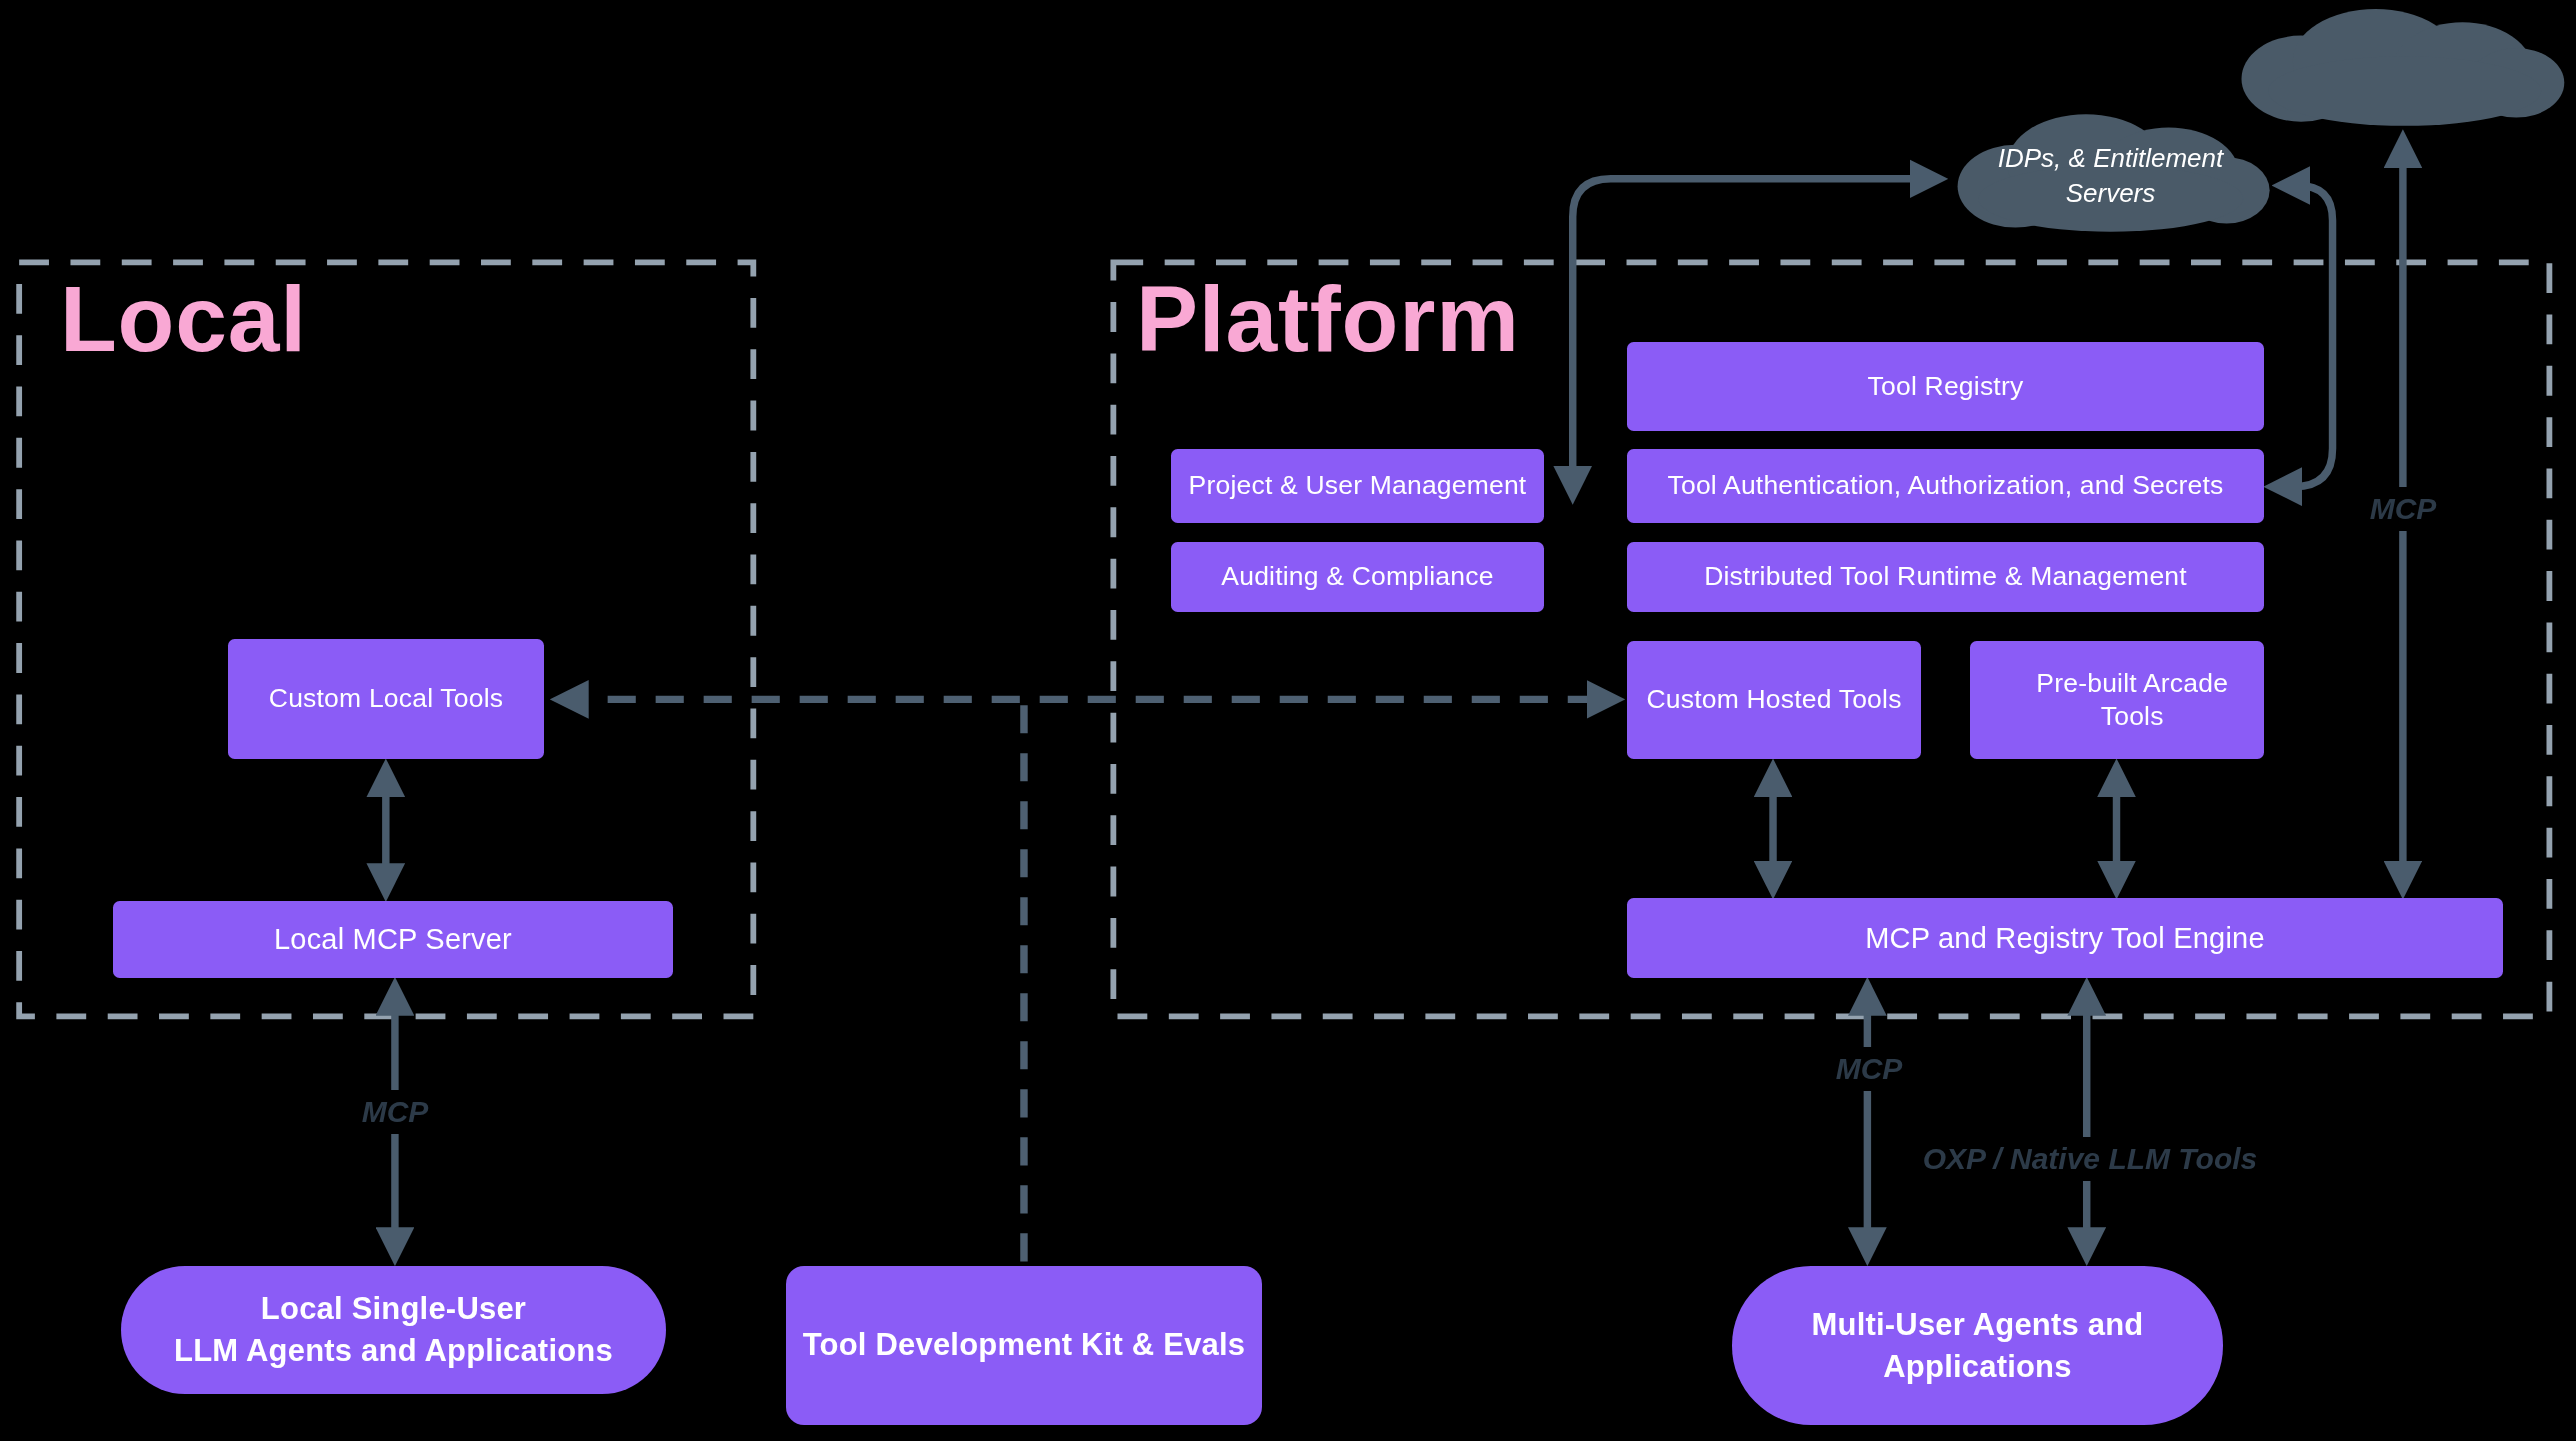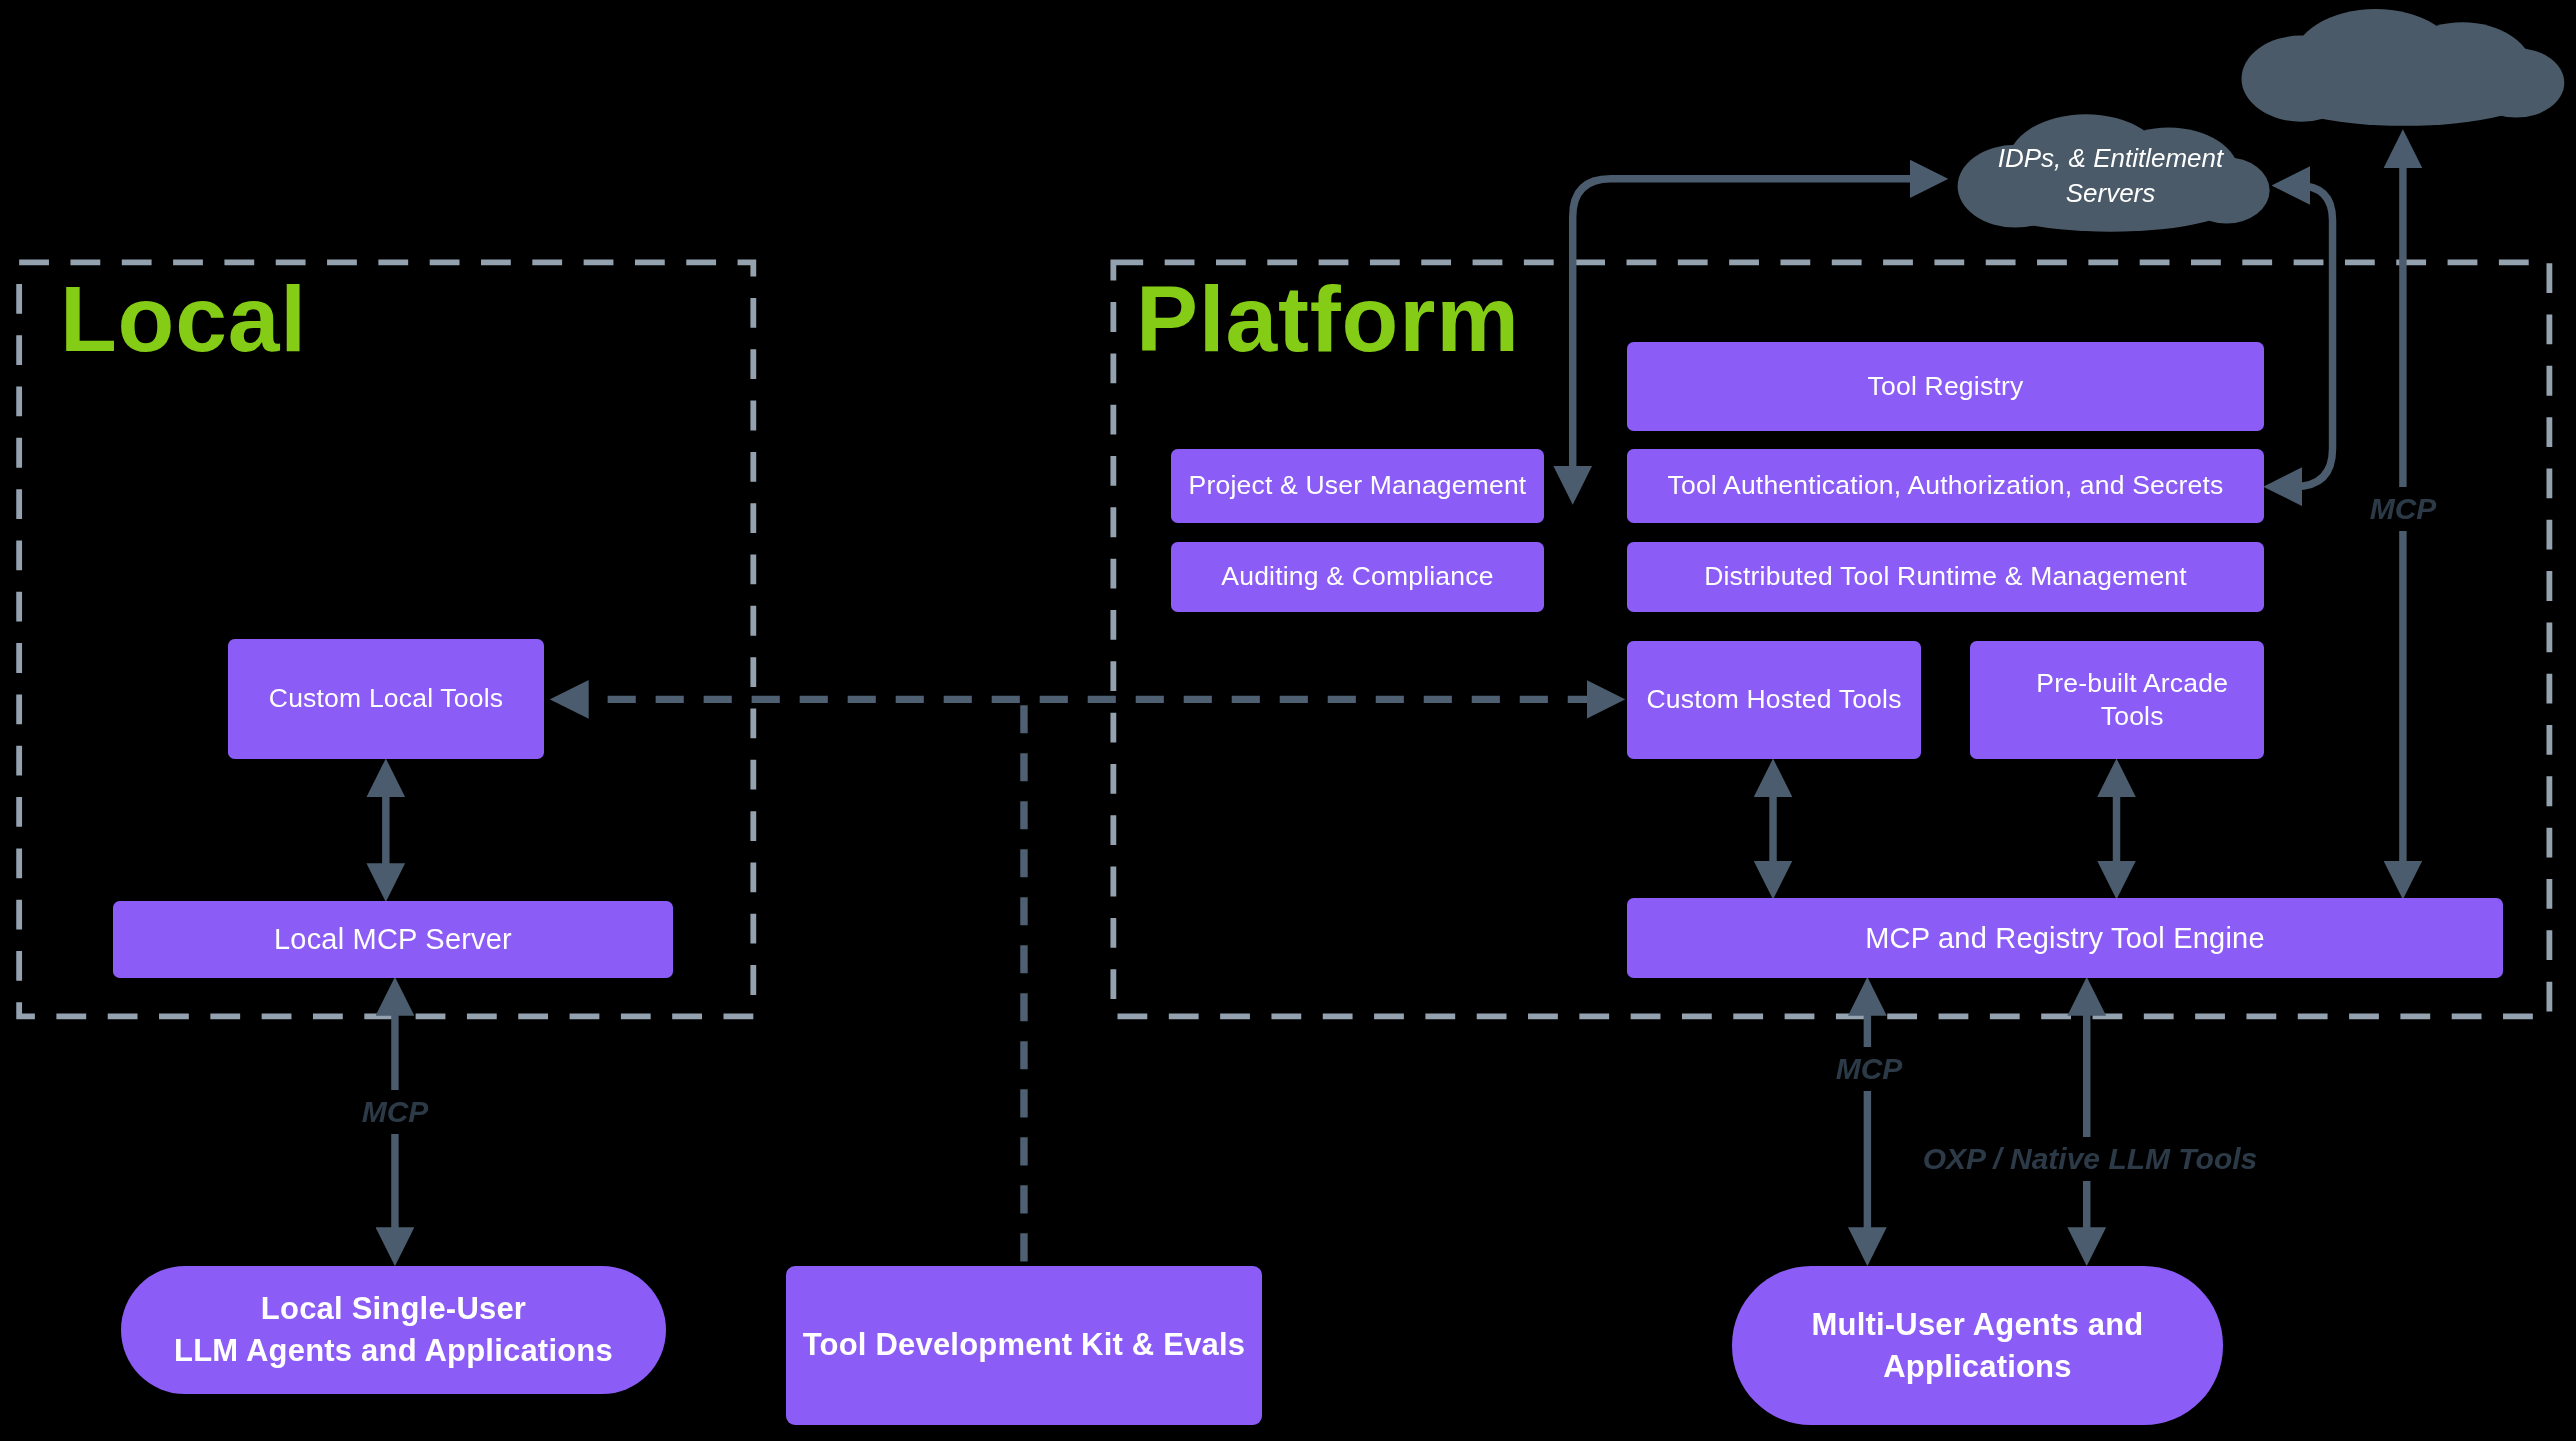--- a/index.html
+++ b/index.html
@@ -1,19 +1,19 @@
 <!DOCTYPE html>
 <html style="font-size:13.2px"><head>
 <meta charset="utf-8">
 <style>
   html,body{margin:0;padding:0;background:#000;}
   #canvas{position:relative;width:2576px;height:1441px;background:#000;overflow:hidden;
           font-family:"Liberation Sans",sans-serif;}
   #arrow-layer{position:absolute;left:0;top:0;width:2576px;height:1441px;}
-  .region-title{position:absolute;color:#84cc16;font-size:93px;font-weight:bold;line-height:1;letter-spacing:0.8px;}
+  .region-title{position:absolute;color:#f9a8d4;font-size:93px;font-weight:bold;line-height:1;letter-spacing:0.8px;}
   .node{position:absolute;background:#8b5cf6;color:#fff;border-radius:6.6px;
         display:flex;align-items:center;justify-content:center;text-align:center;
         font-size:26.5px;letter-spacing:0.2px;line-height:1.25;padding:0 11.6px;box-sizing:border-box;}
   .node.big{font-size:29px;}
   .pill{border-radius:79px;font-weight:bold;font-size:31px;line-height:1.35;flex-direction:column;}
   .rectb{font-weight:bold;font-size:31px;}
   .cloud-label{position:absolute;color:#fff;font-style:italic;font-size:26px;line-height:35px;
                text-align:center;display:flex;flex-direction:column;align-items:center;justify-content:center;}
   .edge-label{position:absolute;color:#2c3a48;font-style:italic;font-weight:bold;font-size:30px;
               text-align:center;background:#000;padding:5px 8.3px;transform:translate(-50%,-50%);white-space:nowrap;}
@@ -82,21 +82,21 @@
   <div class="node" style="left:1970px;top:641px;width:294px;height:118px;padding-left:42px;">Pre-built Arcade Tools</div>
   <div class="node big" style="left:1627px;top:898px;width:876px;height:80px;">MCP and Registry Tool Engine</div>
 
   <div class="node" style="left:228px;top:639px;width:316px;height:120px;">Custom Local Tools</div>
   <div class="node big" style="left:113px;top:901px;width:560px;height:77px;">Local MCP Server</div>
 
   <div class="node pill" style="left:121px;top:1266px;width:545px;height:128px;">
     <span>Local Single-User</span>
     <span>LLM Agents and Applications</span>
   </div>
-  <div class="node rectb" style="left:786px;top:1266px;width:476px;height:159px;border-radius:9px;">Tool Development Kit &amp; Evals</div>
+  <div class="node rectb" style="left:786px;top:1266px;width:476px;height:159px;border-radius:18px;">Tool Development Kit &amp; Evals</div>
   <div class="node pill" style="left:1732px;top:1266px;width:491px;height:159px;">
     <span>Multi-User Agents and</span>
     <span>Applications</span>
   </div>
 
   <div class="edge-label" style="left:395px;top:1112px;">MCP</div>
   <div class="edge-label" style="left:1869px;top:1069px;">MCP</div>
   <div class="edge-label" style="left:2090px;top:1159px;">OXP / Native LLM Tools</div>
   <div class="edge-label" style="left:2403px;top:509px;">MCP</div>
 

